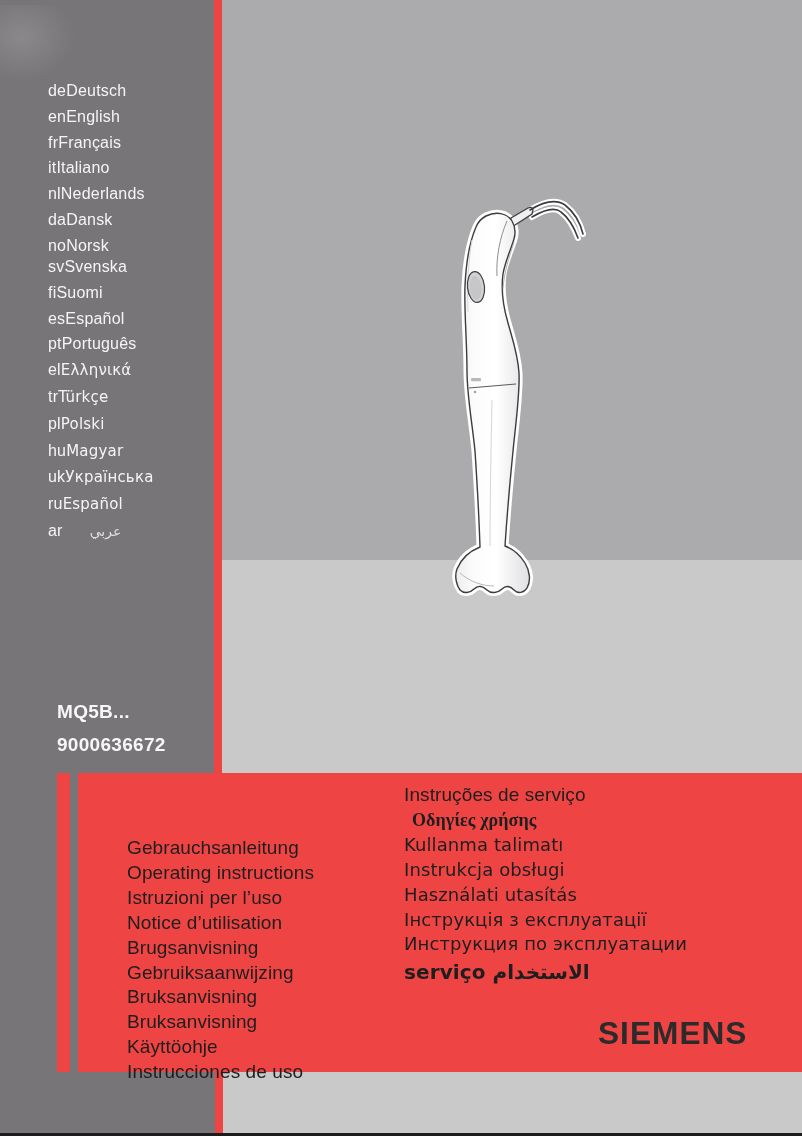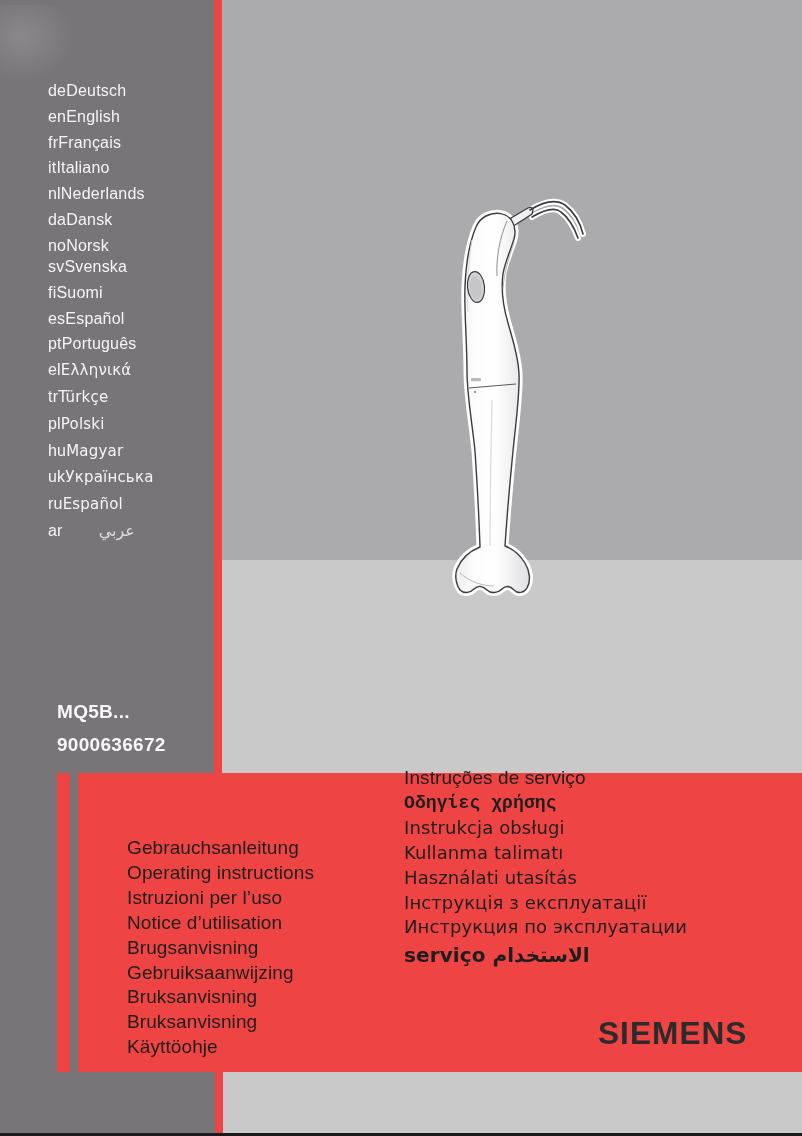--- a/index.html
+++ b/index.html
@@ -19,33 +19,33 @@
   .bottom-dark{position:absolute;left:0;top:1072px;width:215px;height:61px;background:var(--sidebar_gray,#777577);}
   .bottom-light{position:absolute;left:223px;top:1072px;width:579px;height:61px;background:var(--photo_gray_lower,#c9c9ca);}
   .bottom-edge{position:absolute;left:0;top:1133px;width:802px;height:3px;background:var(--bottom_line,#1c1c1e);}
 
   
   .lang-list{position:absolute;left:48px;top:78px;color:#f6f5f6;}
   .lang-item{line-height:25.8px;font-size:16px;white-space:nowrap;letter-spacing:.2px;}
   .lang-item.tight{margin-top:-4.5px;}
   .lang-code{font-weight:normal;}
   .lang-item.style-alt .lang-name{font-family:"DejaVu Sans",sans-serif;font-weight:normal;font-size:15px;}
-  .lang-item.style-arabic .lang-name{font-family:"DejaVu Sans",sans-serif;font-size:16px;margin-left:36px;opacity:.82;}
+  .lang-item.style-arabic .lang-name{font-family:"DejaVu Sans",sans-serif;font-size:14px;margin-left:27px;opacity:.82;}
 
   
   .model-block{position:absolute;left:57px;top:702px;color:#f8f7f8;font-weight:bold;font-size:19px;letter-spacing:.3px;}
   .model-number{line-height:20px;}
   .part-number{line-height:20px;margin-top:13px;}
 
   
   .titles-left{position:absolute;left:127px;top:836px;color:#1e1e1e;}
-  .titles-right{position:absolute;left:404px;top:766px;color:#1e1e1e;}
+  .titles-right{position:absolute;left:404px;top:783px;color:#1e1e1e;}
   .title-line{font-size:19px;line-height:24.9px;white-space:nowrap;letter-spacing:.1px;}
   .title-line.style-alt{font-family:"DejaVu Sans",sans-serif;font-size:18px;}
-  .title-line.style-bold-alt{font-family:Liberation Mono, monospace;font-weight:bold;font-size:18px;}
+  .title-line.style-bold-alt{font-family:Liberation Serif, serif;font-weight:bold;font-size:18px;margin-left:8px;}
   .title-line.style-arabic{font-family:"DejaVu Sans",sans-serif;font-weight:bold;font-size:20px;line-height:27px;padding-top:2px;}
 
   
   .brand-logo{position:absolute;left:598px;top:1016px;color:var(--brand_color,#2b2b2b);
     font-weight:bold;font-size:31px;letter-spacing:1px;transform:scale(1.02,1.0);transform-origin:left top;}
 
   
   .blender{position:absolute;left:430px;top:195px;width:180px;height:410px;}
 </style>
 </head>
@@ -133,26 +133,27 @@
   <div class="titles-left">
       <div class="title-line">Gebrauchsanleitung</div>
       <div class="title-line">Operating instructions</div>
       <div class="title-line">Istruzioni per l’uso</div>
       <div class="title-line">Notice d’utilisation</div>
       <div class="title-line">Brugsanvisning</div>
       <div class="title-line">Gebruiksaanwijzing</div>
       <div class="title-line">Bruksanvisning</div>
       <div class="title-line">Bruksanvisning</div>
       <div class="title-line">Käyttöohje</div>
+      <div class="title-line">Instrucciones de uso</div>
     </div>
   <div class="titles-right">
       <div class="title-line">Instruções de serviço</div>
       <div class="title-line style-bold-alt">Οδηγίες χρήσης</div>
+      <div class="title-line style-alt">Kullanma talimatı</div>
       <div class="title-line style-alt">Instrukcja obsługi</div>
-      <div class="title-line style-alt">Kullanma talimatı</div>
       <div class="title-line style-alt">Használati utasítás</div>
       <div class="title-line style-alt">Інструкція з експлуатації</div>
       <div class="title-line style-alt">Инструкция по эксплуатации</div>
       <div class="title-line style-arabic">serviço الاستخدام</div>
     </div>
 
   <div class="brand-logo">SIEMENS</div>
 
 </div>
 

